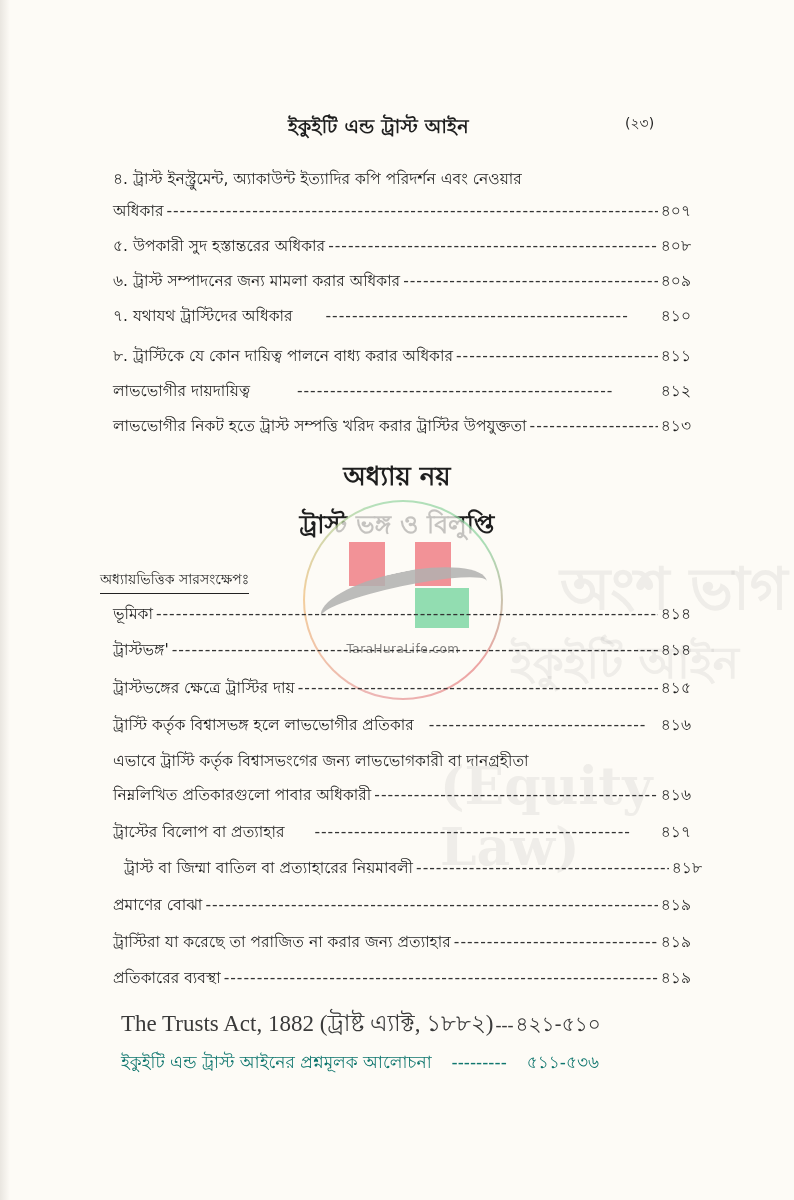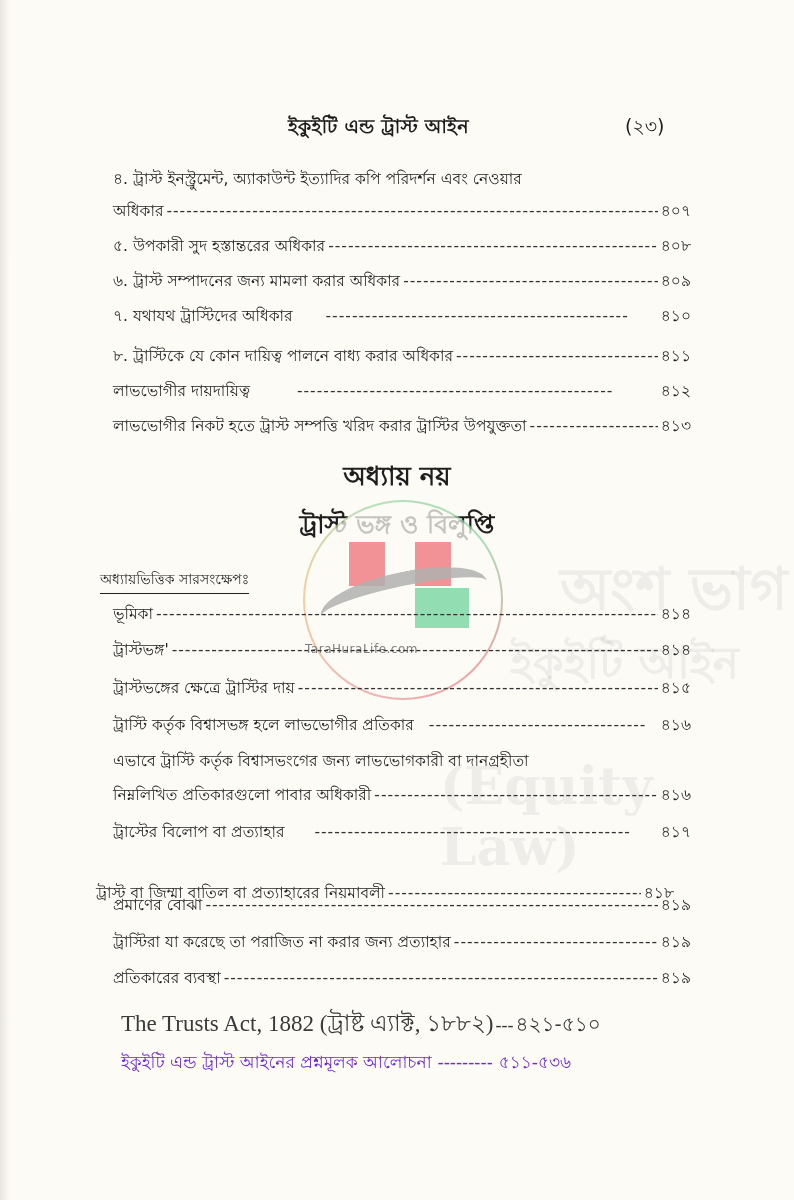--- a/index.html
+++ b/index.html
@@ -40,21 +40,21 @@
     left: 288px;
     top: 0;
     font-size: 19px;
     font-weight: bold;
     letter-spacing: 0.2px;
   }
   .page-number {
     position: absolute;
     left: 625px;
     top: 0;
-    font-size: 19px;
+    font-size: 14px;
   }
   .toc {
     position: absolute;
     left: 0;
     top: 0;
     width: 794px;
   }
   .row {
     position: absolute;
     display: flex;
@@ -146,20 +146,21 @@
     width: 170px; height: 40px;
     border-top: 14px solid #999;
     border-radius: 100% 100% 0 0;
     transform: rotate(-12deg);
     opacity: 0.85;
   }
   .wm-text {
     position: absolute;
     left: 0; top: 140px;
     width: 196px;
+    text-align: center;
     font-size: 12px;
     color: #555;
     letter-spacing: 0.5px;
   }
 </style>
 </head>
 <body>
 
 <div class="page-shadow-left"></div>
 
@@ -251,21 +252,21 @@
   <div class="row" style="left:113px;top:783px;width:578px;">
     <span class="label">নিম্নলিখিত প্রতিকারগুলো পাবার অধিকারী</span>
     <span class="leader"></span>
     <span class="pg">৪১৬</span>
   </div>
   <div class="row" style="left:113px;top:820px;width:578px;gap:27px;">
     <span class="label">ট্রাস্টের বিলোপ বা প্রত্যাহার</span>
     <span class="leader"></span>
     <span class="pg">৪১৭</span>
   </div>
-  <div class="row" style="left:96px;top:856px;width:578px;margin-top:25px;">
+  <div class="row" style="left:124px;top:856px;width:578px;">
     <span class="label">ট্রাস্ট বা জিম্মা বাতিল বা প্রত্যাহারের নিয়মাবলী</span>
     <span class="leader"></span>
     <span class="pg">৪১৮</span>
   </div>
   <div class="row" style="left:113px;top:893px;width:578px;">
     <span class="label">প্রমাণের বোঝা</span>
     <span class="leader"></span>
     <span class="pg">৪১৯</span>
   </div>
   <div class="row" style="left:113px;top:930px;width:578px;">
@@ -279,18 +280,18 @@
     <span class="pg">৪১৯</span>
   </div>
 </div>
 
 <div class="toc">
   <div class="row act-row" style="left:121px;top:1005px;">
     <span class="label">The Trusts Act, 1882 (ট্রাষ্ট এ্যাক্ট, ১৮৮২)</span>
     <span style="margin:0 2px;font-size:18px;">---</span>
     <span class="pg" style="font-family:'DejaVu Sans',sans-serif;font-size:20px;">৪২১-৫১০</span>
   </div>
-  <div class="row" style="left:121px;top:1049px;font-size:17px;color:#6d28d9;">
+  <div class="row" style="left:121px;top:1049px;font-size:17px;color:#0f766e;gap:14px;">
     <span class="label">ইকুইটি এন্ড ট্রাস্ট আইনের প্রশ্নমূলক আলোচনা</span>
     <span style="margin:0 6px;">---------</span>
     <span class="pg">৫১১-৫৩৬</span>
   </div>
 </div>
 
 </body></html>

